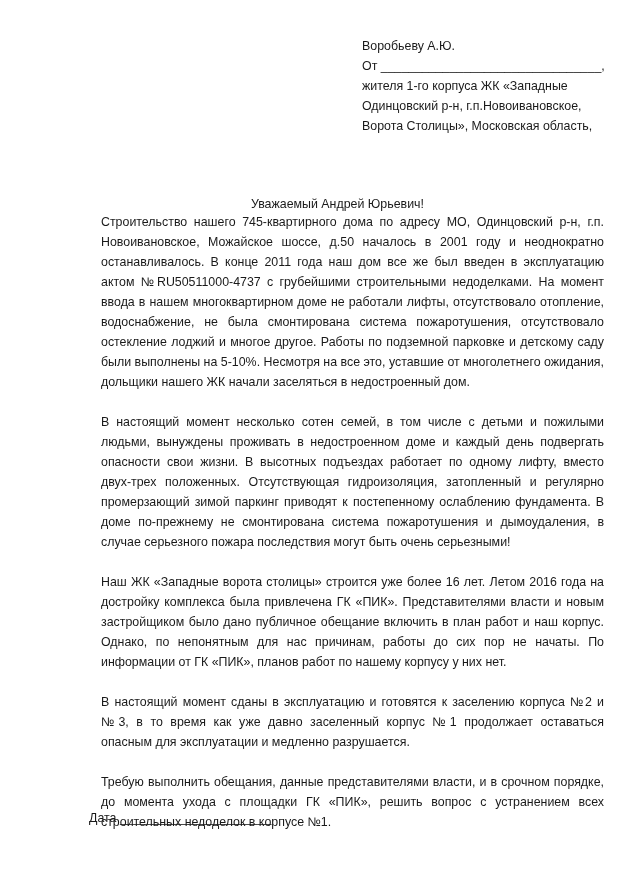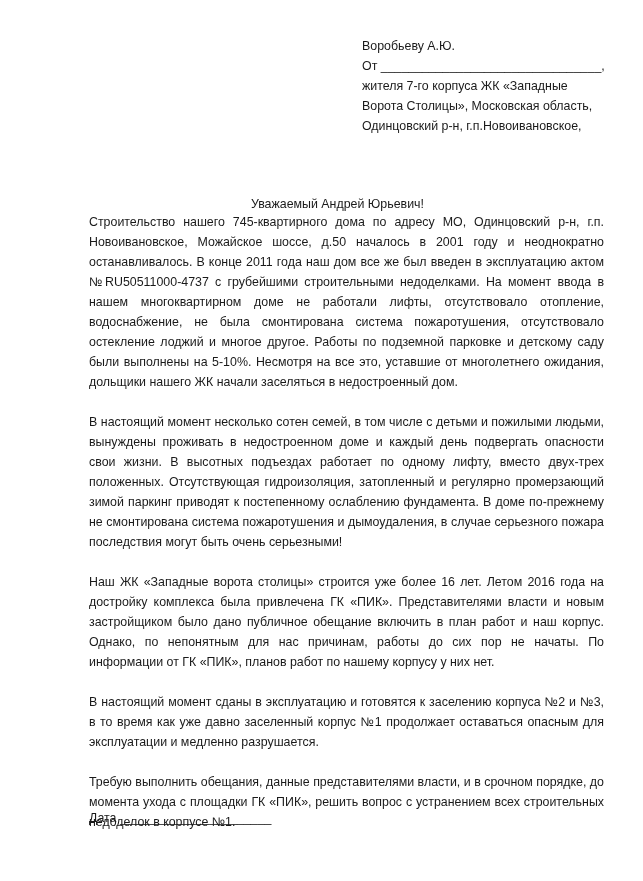--- a/index.html
+++ b/index.html
@@ -37,21 +37,21 @@
       margin-top: 36px;
     }
     .body-text {
       position: absolute;
       left: 89px;
       top: 212px;
       width: 515px;
     }
     .para {
       text-align: justify;
-      margin: 0 0 20px 0;
+      margin: 0 0 20px 12px;
     }
     .signatures {
       position: absolute;
       top: 808px;
       left: 0;
       width: 643px;
       height: 20px;
       text-align: center;
     }
     .sig-date {
@@ -64,23 +64,23 @@
       left: 362px;
       white-space: nowrap;
     }
   </style>
 </head>
 <body>
 
 <div class="addressee">
   <div>Воробьеву А.Ю.</div>
   <div>От ________________________________,</div>
-  <div>жителя 7-го корпуса ЖК «Западные</div>
+  <div>жителя 1-го корпуса ЖК «Западные</div>
+  <div>Одинцовский р-н, г.п.Новоивановское,</div>
   <div>Ворота Столицы», Московская область,</div>
-  <div>Одинцовский р-н, г.п.Новоивановское,</div>
 </div>
 
 <div class="salutation">Уважаемый Андрей Юрьевич!</div>
 
 <div class="body-text">
   <p class="para">Строительство нашего 745-квартирного дома по адресу МО, Одинцовский р-н, г.п. Новоивановское, Можайское шоссе, д.50 началось в 2001 году и неоднократно останавливалось. В конце 2011 года наш дом все же был введен в эксплуатацию актом №RU50511000-4737 с грубейшими строительными недоделками. На момент ввода в нашем многоквартирном доме не работали лифты, отсутствовало отопление, водоснабжение, не была смонтирована система пожаротушения, отсутствовало остекление лоджий и многое другое. Работы по подземной парковке и детскому саду были выполнены на 5-10%. Несмотря на все это, уставшие от многолетнего ожидания, дольщики нашего ЖК начали заселяться в недостроенный дом.</p>
   <p class="para">В настоящий момент несколько сотен семей, в том числе с детьми и пожилыми людьми, вынуждены проживать в недостроенном доме и каждый день подвергать опасности свои жизни. В высотных подъездах работает по одному лифту, вместо двух-трех положенных. Отсутствующая гидроизоляция, затопленный и регулярно промерзающий зимой паркинг приводят к постепенному ослаблению фундамента. В доме по-прежнему не смонтирована система пожаротушения и дымоудаления, в случае серьезного пожара последствия могут быть очень серьезными!</p>
   <p class="para">Наш ЖК «Западные ворота столицы» строится уже более 16 лет. Летом 2016 года на достройку комплекса была привлечена ГК «ПИК». Представителями власти и новым застройщиком было дано публичное обещание включить в план работ и наш корпус. Однако, по непонятным для нас причинам, работы до сих пор не начаты. По информации от ГК «ПИК», планов работ по нашему корпусу у них нет.</p>
   <p class="para">В настоящий момент сданы в эксплуатацию и готовятся к заселению корпуса №2 и №3, в то время как уже давно заселенный корпус №1 продолжает оставаться опасным для эксплуатации и медленно разрушается.</p>
   <p class="para">Требую выполнить обещания, данные представителями власти, и в срочном порядке, до момента ухода с площадки ГК «ПИК», решить вопрос с устранением всех строительных недоделок в корпусе №1.</p>

